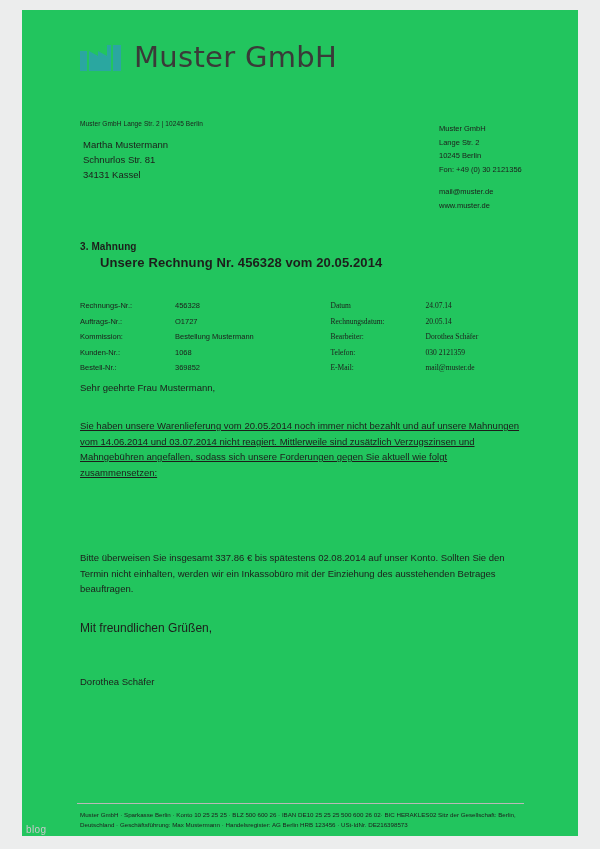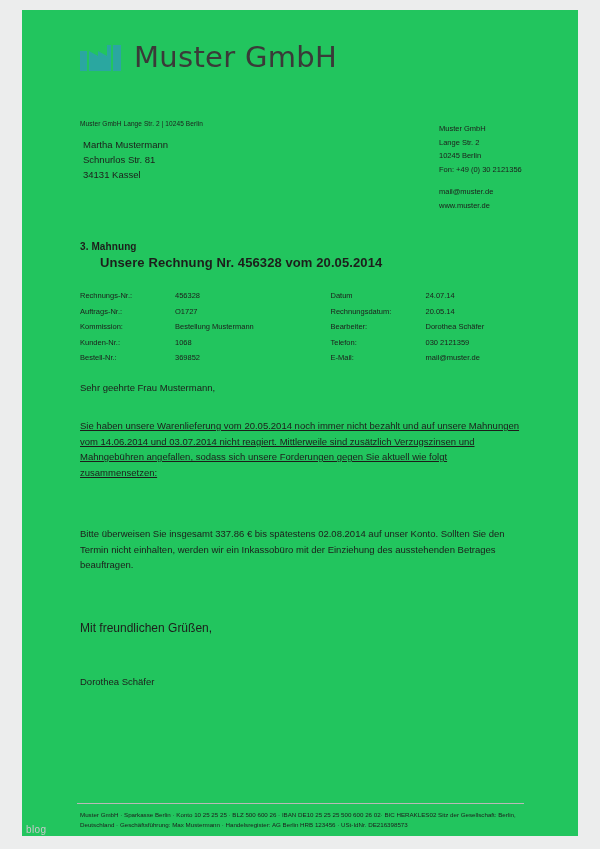--- a/index.html
+++ b/index.html
@@ -98,32 +98,33 @@
   .subject .line2 {
     font-size: 13px;
     font-weight: bold;
     letter-spacing: 0.1px;
     padding-left: 20px;
   }
 
   
   .meta {
     position: absolute;
-    top: 278px;
+    top: 288px;
     left: 3px;
     width: 447px;
     display: flex;
     justify-content: center;
   }
   .meta-col {
     width: 50%;
   }
   .meta-col.right {
     padding-left: 27px;
     box-sizing: border-box;
+    font-family: Liberation Serif, serif;
   }
   .meta-row {
     display: flex;
     font-size: 7.5px;
     line-height: 15.5px;
     color: #1d1d1b;
   }
   .meta-key {
     width: 95px;
     flex: 0 0 95px;
@@ -141,21 +142,21 @@
   }
   .para {
     position: absolute;
     left: 3px;
     width: 440px;
     font-size: 9.5px;
     line-height: 15.5px;
   }
   .p1 { top: 408px; text-decoration: underline; }
   .p2 { top: 483px; }
-  .p3 { top: 516px; }
+  .p3 { top: 540px; }
   .closing {
     position: absolute;
     top: 611px;
     left: 3px;
     font-size: 12px;
   }
   .signature {
     position: absolute;
     top: 666px;
     left: 3px;

